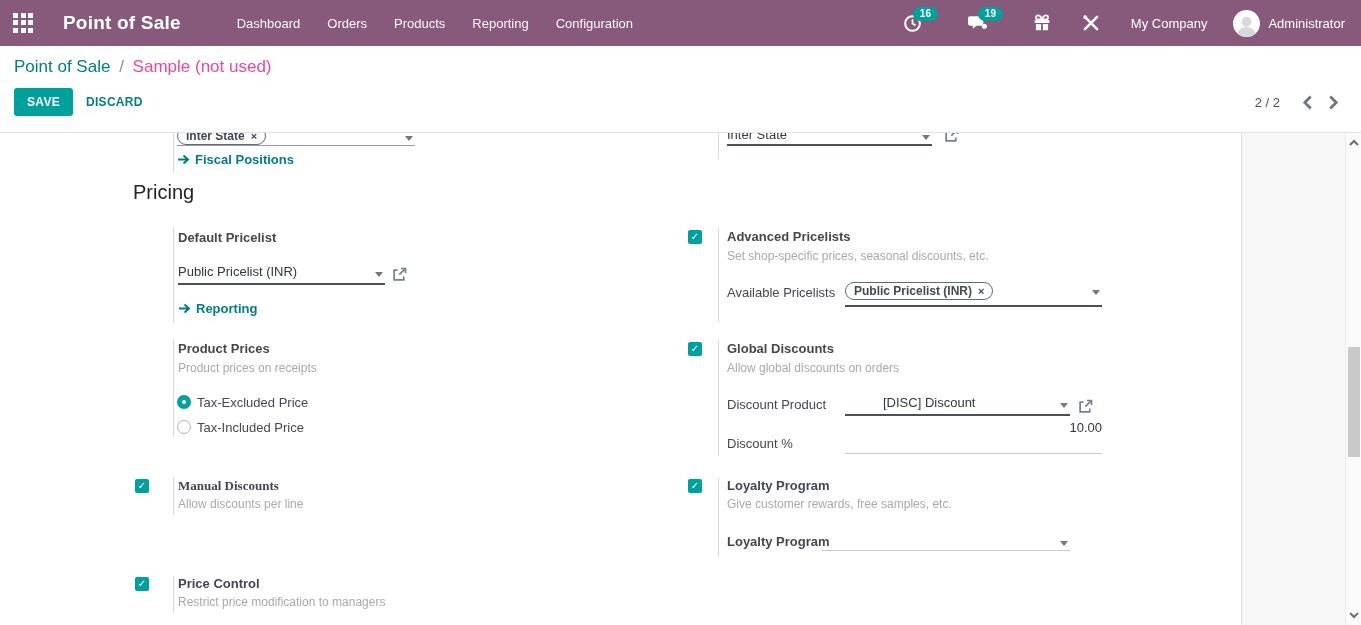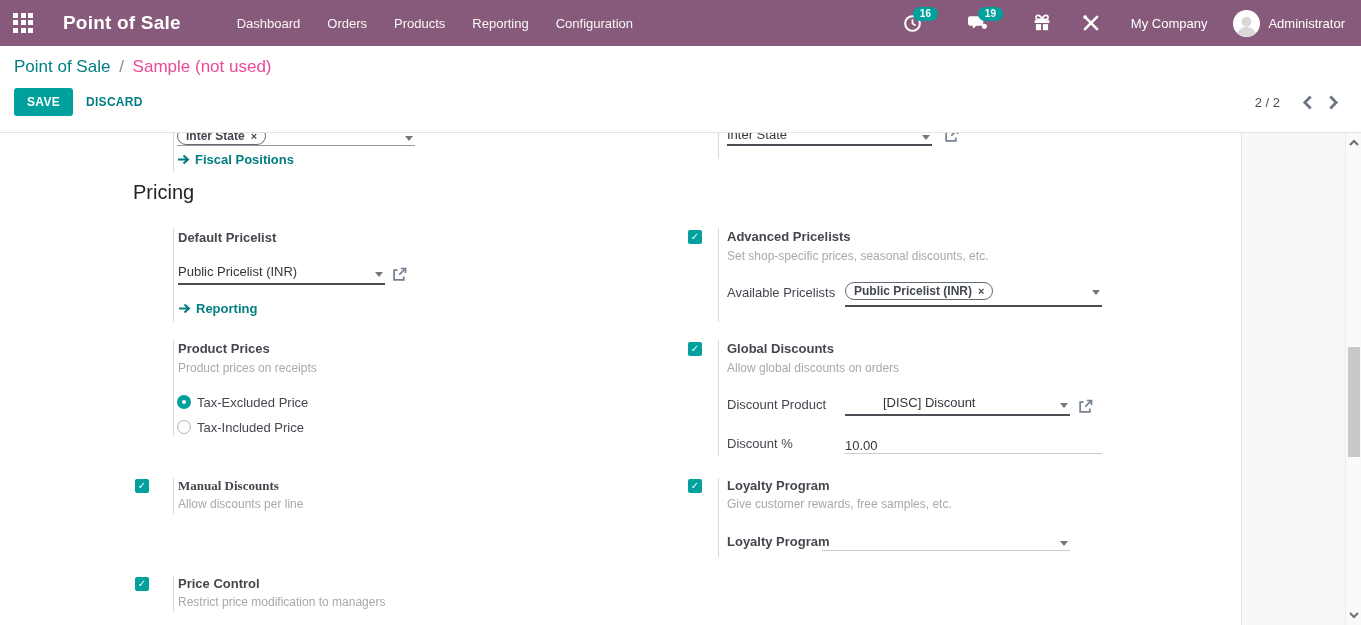--- a/index.html
+++ b/index.html
@@ -253,21 +253,21 @@
       <span>[DISC] Discount</span>
       <span class="caret" style="top:8px;"></span>
     </div>
     <div class="abs ul-dark" style="left:167px; top:74px; width:225px; height:2px;"></div>
     <svg class="extlink" style="left:400px; top:59px;" width="15" height="15" viewBox="0 0 14 14">
       <path d="M5.2 3H2v9h9V8.8" fill="none" stroke="#76818f" stroke-width="1.6"></path>
       <path d="M6.8 7.2L12.4 1.6" stroke="#76818f" stroke-width="1.6"></path>
       <path d="M8.3 1.4h4.3v4.3" fill="none" stroke="#76818f" stroke-width="1.6"></path>
     </svg>
     <div class="sublabel abs" style="left:49px; top:94px;">Discount %</div>
-    <div class="field fieldval" style="left:167px; top:98px; width:257px; height:19px;">
+    <div class="field fieldval" style="left:167px; top:80px; width:257px; height:19px;text-align:right;">
       <span>10.00</span>
     </div>
     <div class="abs ul-light" style="left:167px; top:113px; width:257px; height:1px;"></div>
   </div>
 
   <div class="abs" style="left:131px; top:345px; width:549px; height:36px;">
     <div class="cb" style="left:4px; top:1px;">✓</div>
     <div class="vl" style="left:42px;"></div>
     <div class="setlabel abs" style="left:47px; top:0;font-family:Liberation Serif, serif;">Manual Discounts</div>
     <div class="sethelp abs" style="left:47px; top:19px;">Allow discounts per line</div>

